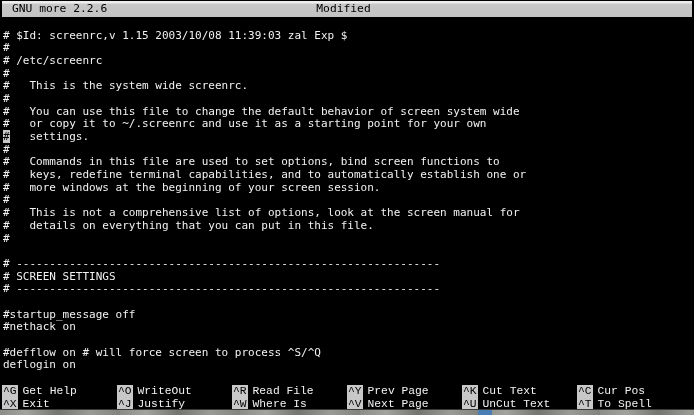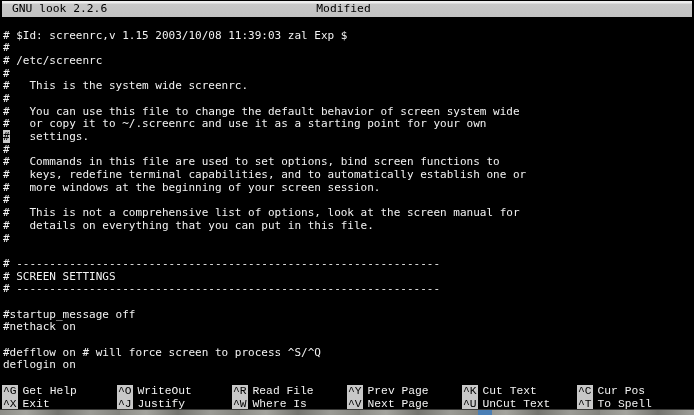--- a/index.html
+++ b/index.html
@@ -85,21 +85,21 @@
     width: 14px; height: 5px;
     background: #4a7fb5;
   }
 </style>
 </head>
 <body>
 
 <div class="terminal">
 
   <div class="titlebar">
-    <span class="tb-left">GNU look 2.2.6</span>
+    <span class="tb-left">GNU more 2.2.6</span>
     <span class="tb-right">Modified</span>
   </div>
 
   <div class="editor"><div class="line"># $Id: screenrc,v 1.15 2003/10/08 11:39:03 zal Exp $</div><div class="line">#</div><div class="line"># /etc/screenrc</div><div class="line">#</div><div class="line">#   This is the system wide screenrc.</div><div class="line">#</div><div class="line">#   You can use this file to change the default behavior of screen system wide</div><div class="line">#   or copy it to ~/.screenrc and use it as a starting point for your own</div><div class="line"><span class="cursor">#</span>   settings.</div><div class="line">#</div><div class="line">#   Commands in this file are used to set options, bind screen functions to</div><div class="line">#   keys, redefine terminal capabilities, and to automatically establish one or</div><div class="line">#   more windows at the beginning of your screen session.</div><div class="line">#</div><div class="line">#   This is not a comprehensive list of options, look at the screen manual for</div><div class="line">#   details on everything that you can put in this file.</div><div class="line">#</div><div class="line"> </div><div class="line"># ----------------------------------------------------------------</div><div class="line"># SCREEN SETTINGS</div><div class="line"># ----------------------------------------------------------------</div><div class="line"> </div><div class="line">#startup_message off</div><div class="line">#nethack on</div><div class="line"> </div><div class="line">#defflow on # will force screen to process ^S/^Q</div><div class="line">deflogin on</div></div>
 
   <div class="footer">
     <div class="footer-row"><div class="shortcut"><span class="key">^G</span><span>Get Help</span></div><div class="shortcut"><span class="key">^O</span><span>WriteOut</span></div><div class="shortcut"><span class="key">^R</span><span>Read File</span></div><div class="shortcut"><span class="key">^Y</span><span>Prev Page</span></div><div class="shortcut"><span class="key">^K</span><span>Cut Text</span></div><div class="shortcut"><span class="key">^C</span><span>Cur Pos</span></div></div>
     <div class="footer-row"><div class="shortcut"><span class="key">^X</span><span>Exit</span></div><div class="shortcut"><span class="key">^J</span><span>Justify</span></div><div class="shortcut"><span class="key">^W</span><span>Where Is</span></div><div class="shortcut"><span class="key">^V</span><span>Next Page</span></div><div class="shortcut"><span class="key">^U</span><span>UnCut Text</span></div><div class="shortcut"><span class="key">^T</span><span>To Spell</span></div></div>
   </div>
 

